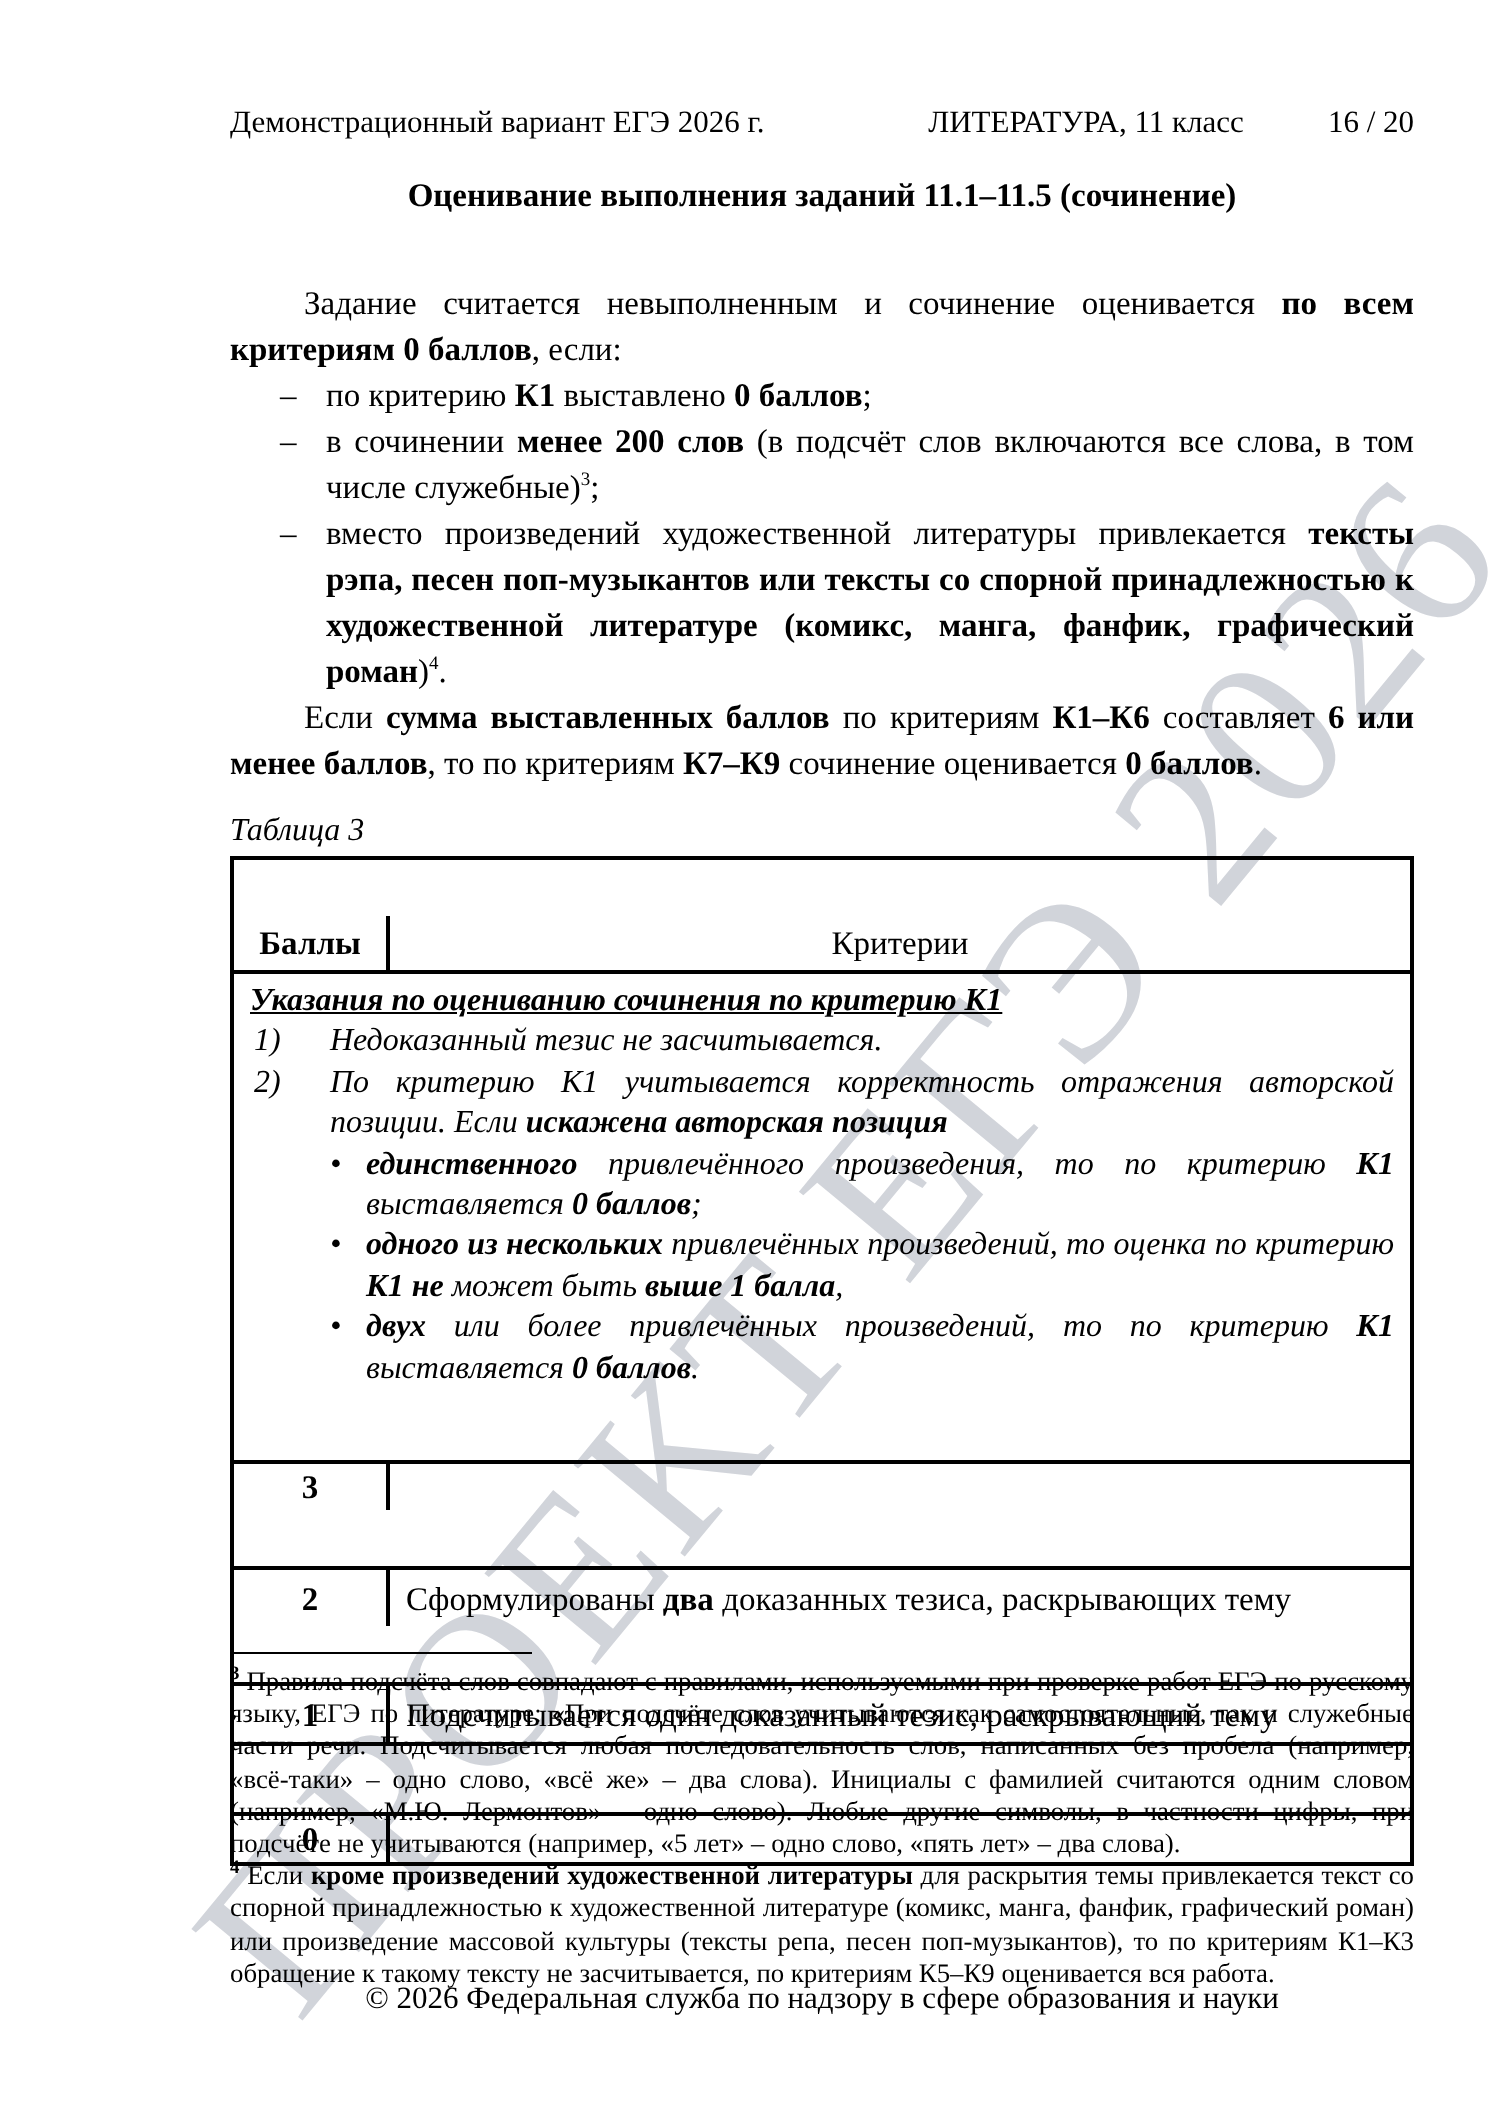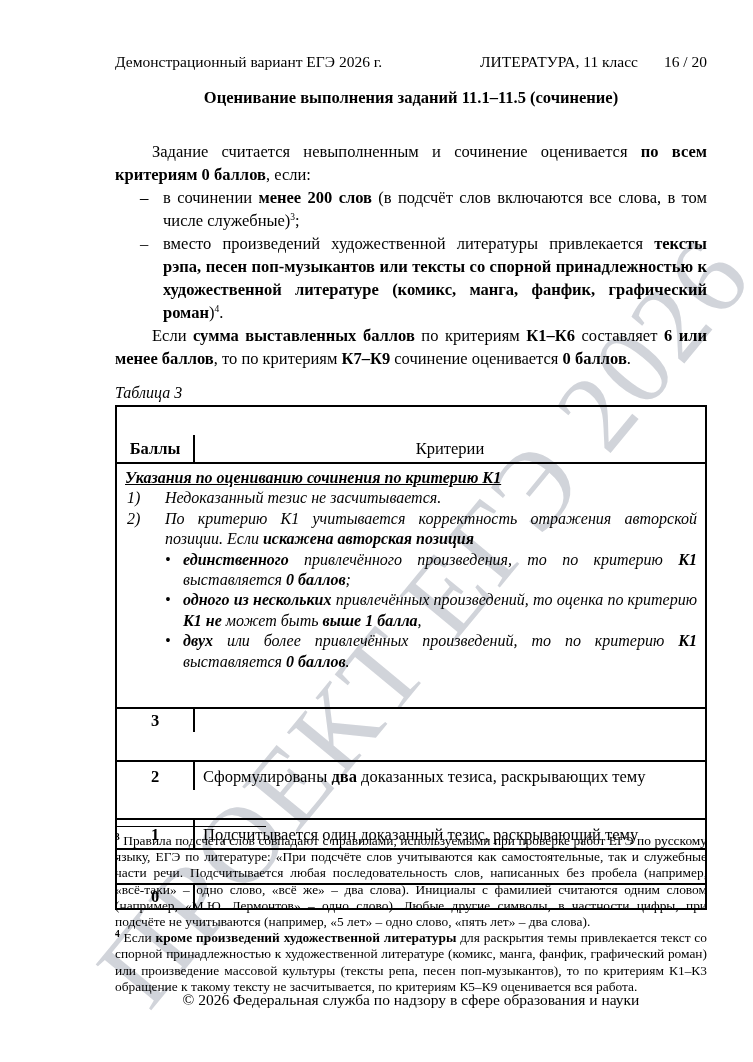--- a/index.html
+++ b/index.html
@@ -12,21 +12,21 @@
     position:absolute;top:622px;left:424px;z-index:0;
     transform:translate(-50%,-50%) rotate(-50.5deg);
     font-size:110px;letter-spacing:3px;white-space:nowrap;
     color:#b6bac4;opacity:.62;font-weight:400;
   }
   .layer{position:relative;z-index:1;}
   .header{
     position:absolute;top:53px;left:115px;width:592px;
     display:flex;justify-content:space-between;font-size:15.5px;
   }
-  .header-right{display:flex;gap:26px;text-align:center;}
+  .header-right{display:flex;gap:42px;text-align:center;}
   .flow{position:absolute;top:86px;left:115px;width:592px;}
   .title{text-align:center;font-weight:bold;font-size:16.5px;line-height:23px;margin:0 0 31px 0;}
   .para{font-size:16.5px;line-height:23px;text-align:justify;text-indent:37px;margin:0;}
   .dash-list{margin:0;}
   .dash-item{
     position:relative;padding-left:48px;font-size:16.5px;line-height:23px;
     text-align:justify;
   }
   .dash-marker{position:absolute;left:25px;top:0;}
   .tbl-caption{
@@ -85,20 +85,21 @@
 
     <div class="flow">
 
       <div class="title">Оценивание выполнения заданий 11.1–11.5 (сочинение)</div>
 
       <p class="para"><span>Задание считается невыполненным и сочинение оценивается </span><span style="font-weight: bold;">по всем критериям 0 баллов</span><span>, если:</span></p>
 
       <div class="dash-list">
         <div class="dash-item">
           <span class="dash-marker">–</span>
+          <span><span>по критерию </span><span style="font-weight: bold;">К1</span><span> выставлено </span><span style="font-weight: bold;">0 баллов</span><span>;</span></span>
         </div>
         <div class="dash-item">
           <span class="dash-marker">–</span>
           <span><span>в сочинении </span><span style="font-weight: bold;">менее 200 слов</span><span> (в подсчёт слов включаются все слова, в том числе служебные)</span><sup>3</sup><span>;</span></span>
         </div>
         <div class="dash-item">
           <span class="dash-marker">–</span>
           <span><span>вместо произведений художественной литературы привлекается </span><span style="font-weight: bold;">тексты рэпа, песен поп-музыкантов или тексты со спорной принадлежностью к художественной литературе (комикс, манга, фанфик, графический роман</span><span>)</span><sup>4</sup><span>.</span></span>
         </div>
       </div>

